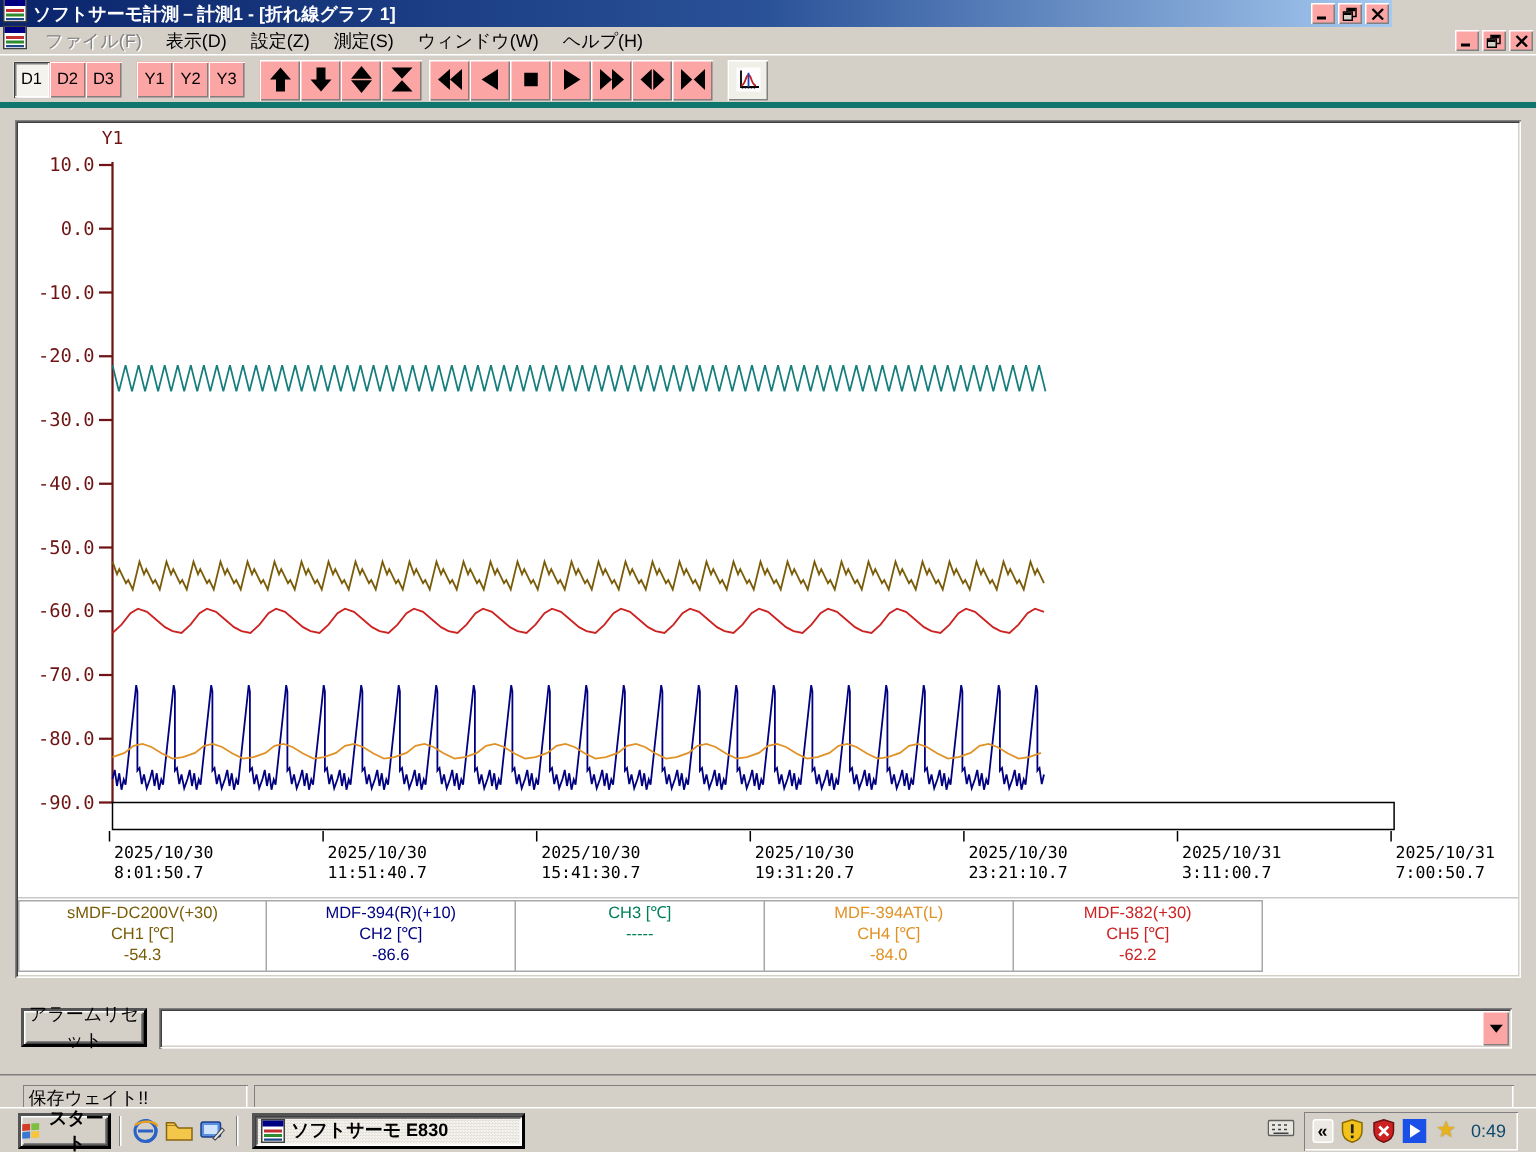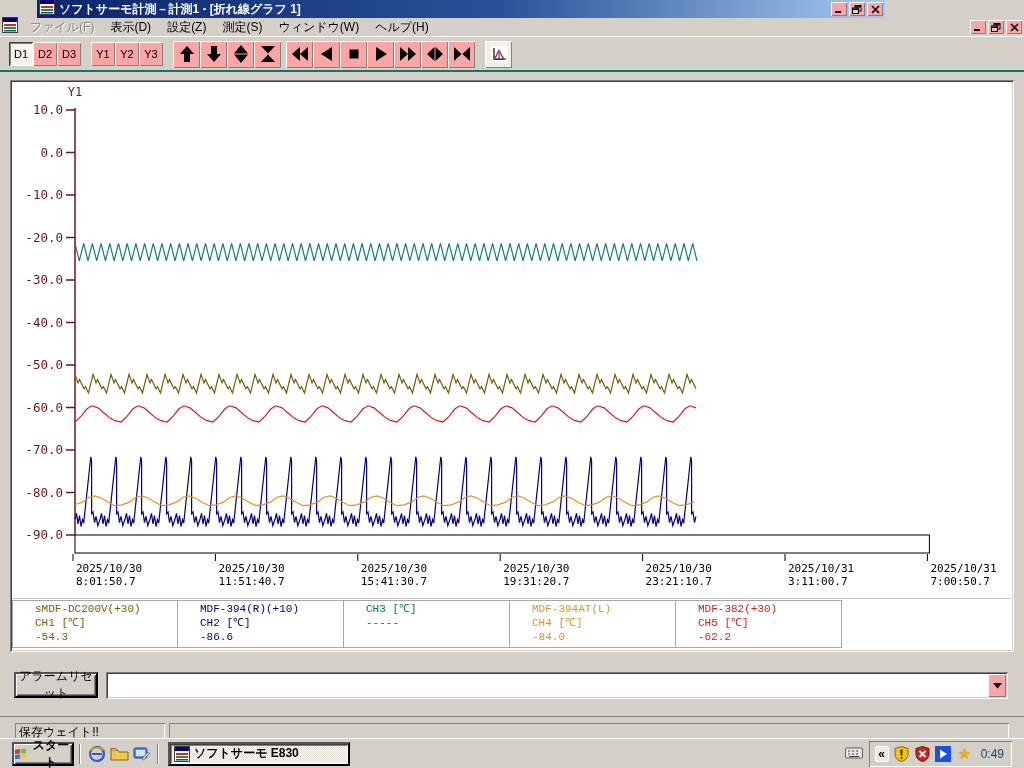--- a/index.html
+++ b/index.html
@@ -7,55 +7,55 @@
   body { font-family:"Liberation Sans", sans-serif; background:#d4d0c8; position:relative; }
 
   
   .raised  { background:#d4d0c8; box-shadow: inset 1px 1px 0 #ffffff, inset -1px -1px 0 #404040, inset 2px 2px 0 #d4d0c8, inset -2px -2px 0 #808080; }
   .raised1 { background:#fca5a5; box-shadow: inset 1px 1px 0 #ffffff, inset -1px -1px 0 #808080; }
   .pressed { background:#f4f3ee; box-shadow: inset 1px 1px 0 #404040, inset -1px -1px 0 #ffffff, inset 2px 2px 0 #808080, inset -2px -2px 0 #f4f3ee; }
   .sunken  { background:#ffffff; box-shadow: inset 1px 1px 0 #808080, inset -1px -1px 0 #ffffff, inset 2px 2px 0 #404040, inset -2px -2px 0 #d4d0c8; }
   .etched  { box-shadow: inset 1px 1px 0 #808080, inset -1px -1px 0 #ffffff; }
 
   
-  .titlebar { position:absolute; left:0; top:0; width:848px; height:18px;
+  .titlebar { position:absolute; left:0; top:0; width:928px; height:18px;
     background:linear-gradient(90deg,#0a246a 0%,#2a5298 55%,#a6caf0 100%);
-    display:flex; align-items:center; padding:0 2px;margin-left:37px; }
+    display:flex; align-items:center; padding:0 2px; }
   .titlebar .title { color:#fff; font-weight:bold; font-size:12px; margin-left:4px; flex:1;
     white-space:nowrap; overflow:hidden; }
   .win-btn { width:16px; height:14px; display:inline-flex; align-items:center; justify-content:center; margin-left:2px; }
   .win-btn svg { display:block; }
 
   
   .menubar { position:absolute; left:0; top:18px; width:1024px; height:19px; background:#d4d0c8;
     display:flex; align-items:center; padding:0 2px; border-bottom:1px solid #fff; }
   .menu-item { font-size:12px; padding:2px 8px; color:#000; }
   .menu-item.disabled { color:#848484; text-shadow:1px 1px 0 #ffffff; }
   .menubar .spacer { flex:1; }
 
   
   .toolbar { position:absolute; left:0; top:38px; width:1024px; height:34px; background:#d4d0c8;
-    display:flex; align-items:center; padding-left:9px; border-bottom:2px solid #0f766e; }
+    display:flex; align-items:center; padding-left:9px; border-bottom:4px solid #0f766e; }
   .tb-btn { width:24px; height:24px; display:inline-flex; align-items:center; justify-content:center;
     font-size:11px; font-family:"Liberation Sans",sans-serif; color:#000; }
   .tb-btn.wide { width:27px; height:27px; }
   .tb-gap { width:10px; }
   .tb-gap-sm { width:5px; }
   .tb-btn svg { display:block; }
 
   
   .main-panel { position:absolute; left:10px; top:80px; width:1004px; height:572px; }
   #chart-svg { position:absolute; left:2px; top:2px; background:#fff; }
 
   .legend-row { position:absolute; left:2px; top:518px; width:1000px; height:50px;
     display:flex; background:#fff; border-top:1px solid #c8c8c8; }
   .legend-cell { width:166px; height:48px; margin-top:1px; background:#fff;
-    border:1px solid #a8a8a8; border-left:none; padding:1px 22px;
-    font-family:Liberation Mono, monospace; font-size:11px; line-height:14px;
-    white-space:nowrap; overflow:hidden; }
+    border:1px solid #a8a8a8; border-left:none; padding:1px 10px;
+    font-family:Liberation Sans, sans-serif; font-size:11px; line-height:14px;
+    white-space:nowrap; overflow:hidden;text-align:center; }
   .legend-cell:first-child { border-left:1px solid #a8a8a8; }
 
   
   .alarm-btn { position:absolute; left:14px; top:672px; width:84px; height:26px;
     font-size:12px; display:flex; align-items:center; justify-content:center; color:#000; }
   .combo { position:absolute; left:106px; top:672px; width:902px; height:27px; }
   .combo .field { position:absolute; inset:0; }
   .combo .value { position:absolute; left:5px; top:5px; font-size:12px; color:#000; }
   .combo .drop { position:absolute; right:2px; top:2px; width:18px; height:23px;
     display:flex; align-items:center; justify-content:center; }

